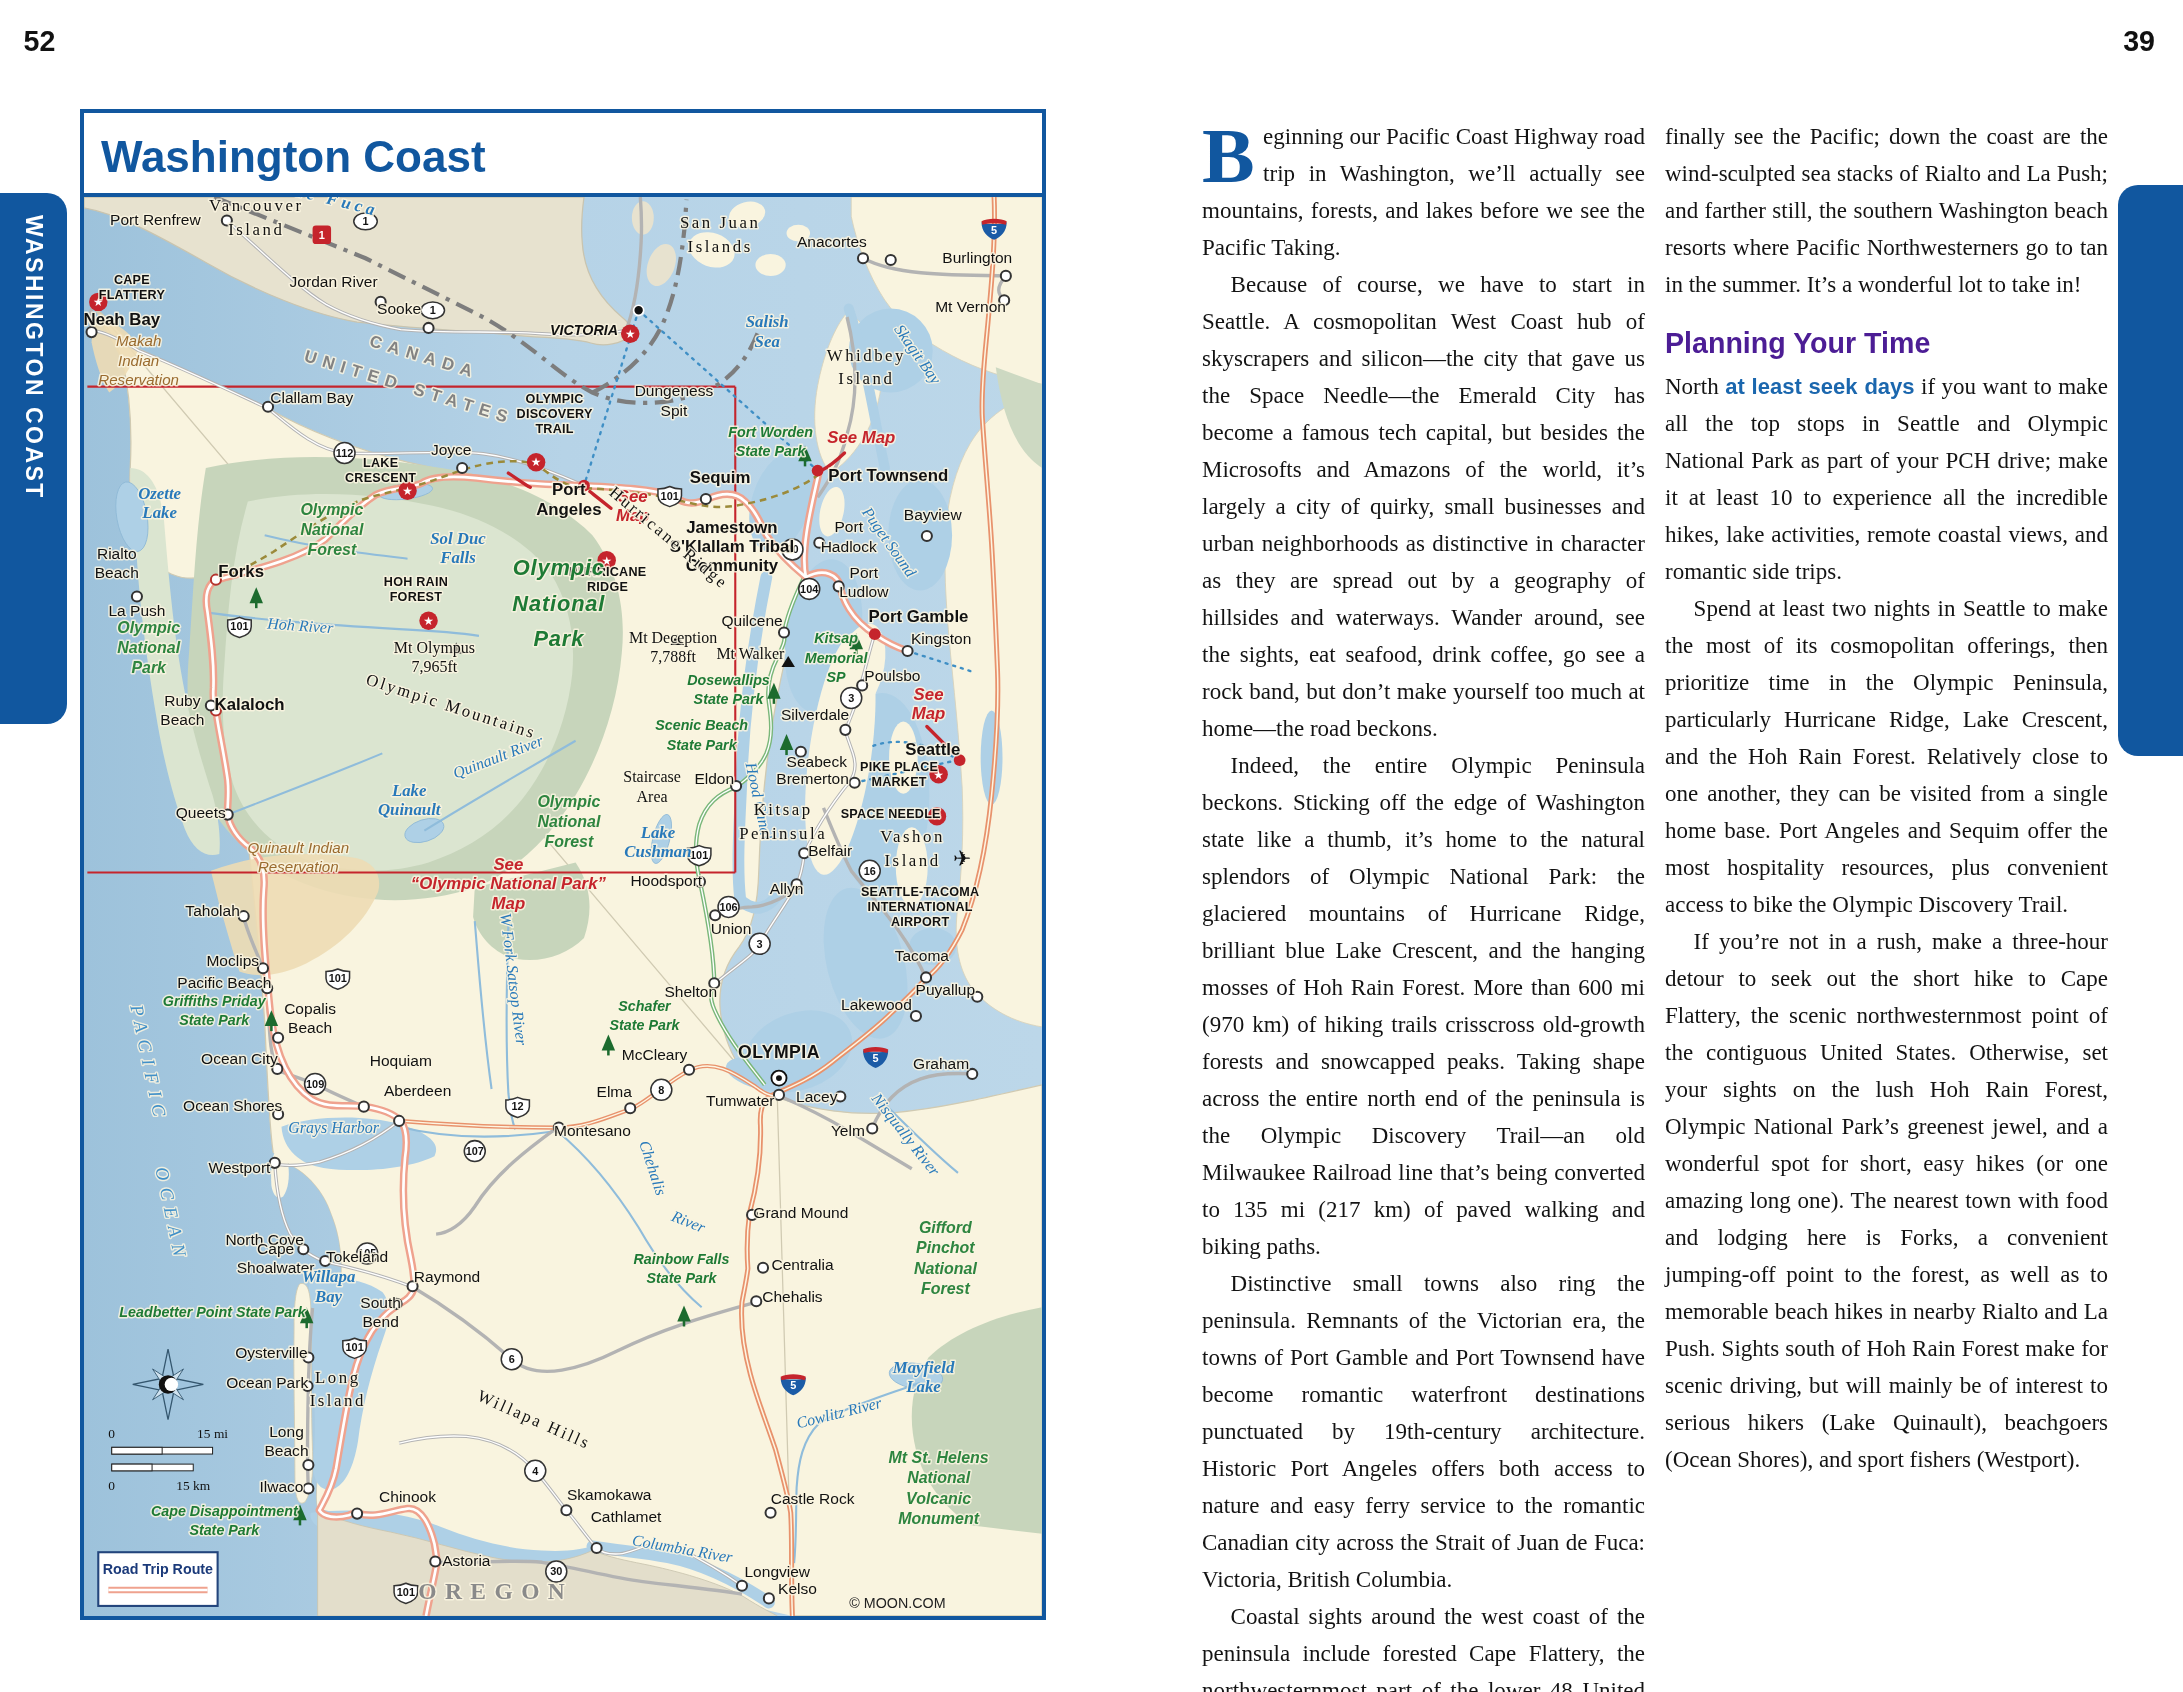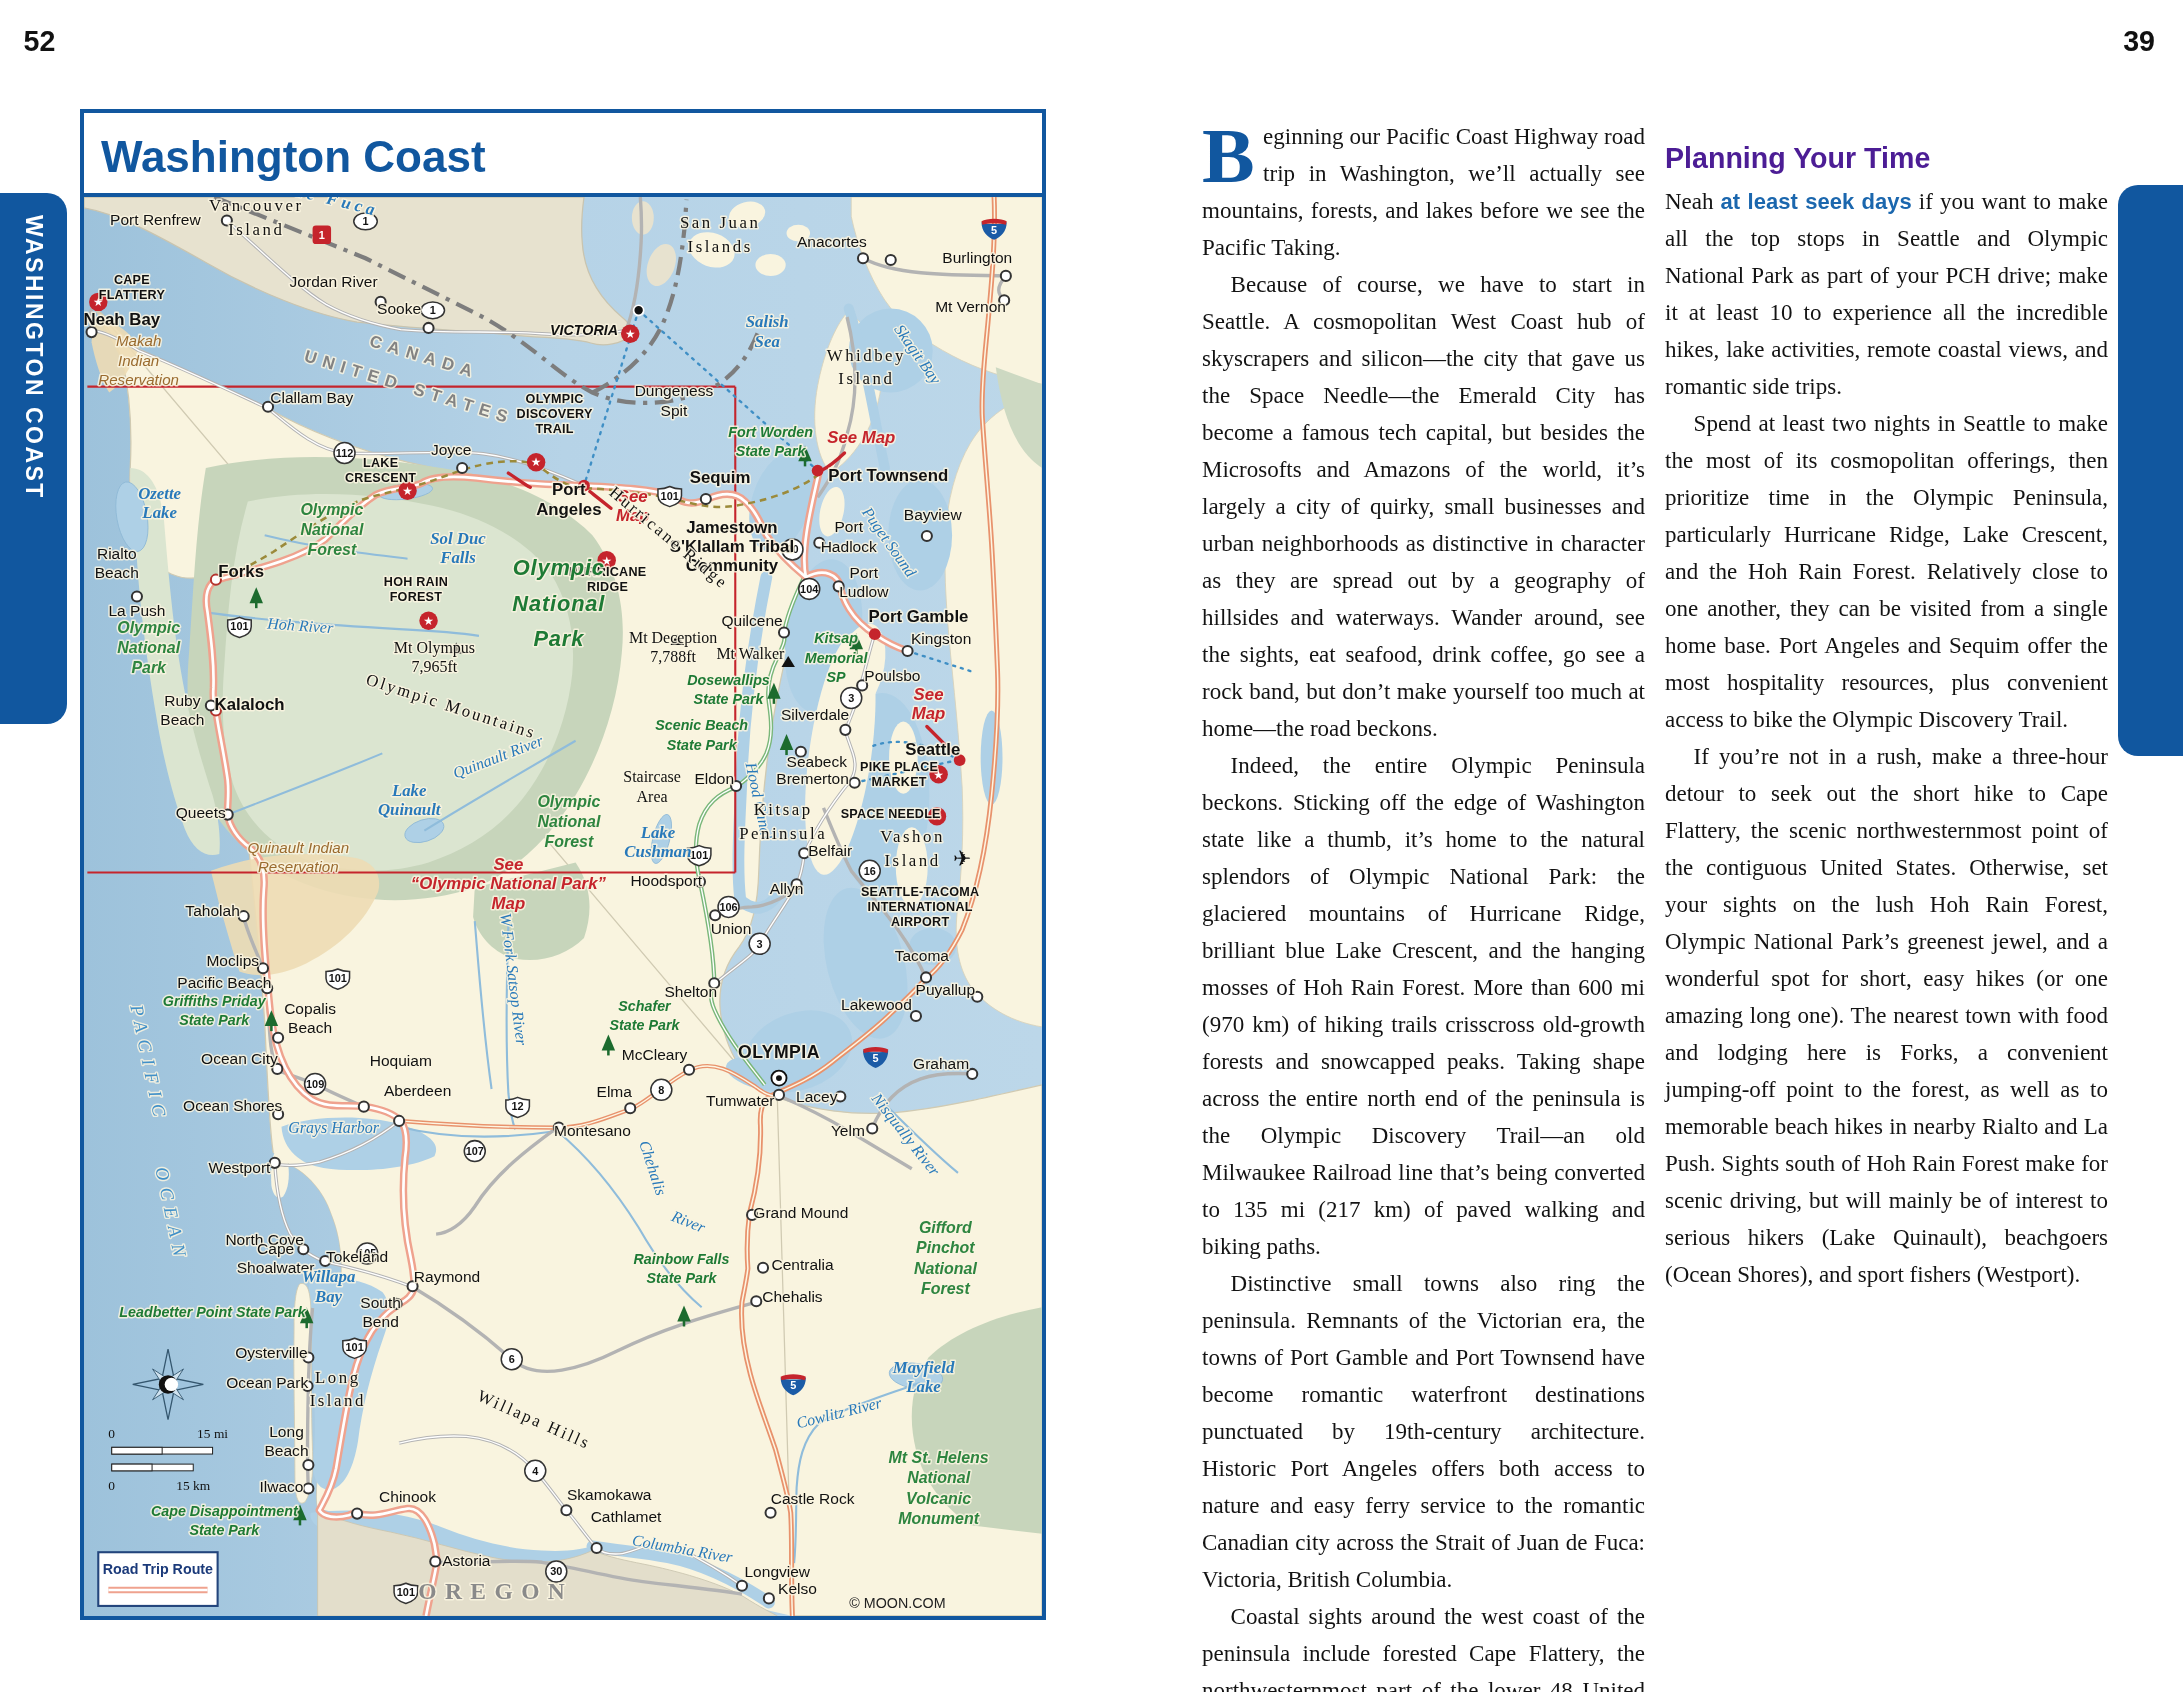--- a/index.html
+++ b/index.html
@@ -679,20 +679,21 @@
 <div id="article">
   <div class="cols">
     <div class="col" id="col1">
         <p><span class="dropcap">B</span><span>eginning our Pacific Coast Highway road trip in Washington, we’ll actually see mountains, forests, and lakes before we see the Pacific Taking.</span></p>
         <p class="ind"><span>Because of course, we have to start in Seattle. A cosmopolitan West Coast hub of skyscrapers and silicon—the city that gave us the Space Needle—the Emerald City has become a famous tech capital, but besides the Microsofts and Amazons of the world, it’s largely a city of quirky, small businesses and urban neighborhoods as distinctive in character as they are spread out by a geography of hillsides and waterways. Wander around, see the sights, eat seafood, drink coffee, go see a rock band, but don’t make yourself too much at home—the road beckons.</span></p>
         <p class="ind"><span>Indeed, the entire Olympic Peninsula beckons. Sticking off the edge of Washington state like a thumb, it’s home to the natural splendors of Olympic National Park: the glaciered mountains of Hurricane Ridge, brilliant blue Lake Crescent, and the hanging mosses of Hoh Rain Forest. More than 600 mi (970 km) of hiking trails crisscross old-growth forests and snowcapped peaks. Taking shape across the entire north end of the peninsula is the Olympic Discovery Trail—an old Milwaukee Railroad line that’s being converted to 135 mi (217 km) of paved walking and biking paths.</span></p>
         <p class="ind"><span>Distinctive small towns also ring the peninsula. Remnants of the Victorian era, the towns of Port Gamble and Port Townsend have become romantic waterfront destinations punctuated by 19th-century architecture. Historic Port Angeles offers both access to nature and easy ferry service to the romantic Canadian city across the Strait of Juan de Fuca: Victoria, British Columbia.</span></p>
         <p class="ind"><span>Coastal sights around the west coast of the peninsula include forested Cape Flattery, the northwesternmost part of the lower 48 United States, where we</span></p>
       </div>
     <div class="col" id="col2">
+        <p><span>finally see the Pacific; down the coast are the wind-sculpted sea stacks of Rialto and La Push; and farther still, the southern Washington beach resorts where Pacific Northwesterners go to tan in the summer. It’s a wonderful lot to take in!</span></p>
         <h2 class="planning">Planning Your Time</h2>
-        <p><span>Neah </span><span class="bb">at least seek days</span><span> if you want to make all the top stops in Seattle and Olympic National Park as part of your PCH drive; make it at least 10 to experience all the incredible hikes, lake activities, remote coastal views, and romantic side trips.</span></p>
+        <p><span>North </span><span class="bb">at least seek days</span><span> if you want to make all the top stops in Seattle and Olympic National Park as part of your PCH drive; make it at least 10 to experience all the incredible hikes, lake activities, remote coastal views, and romantic side trips.</span></p>
         <p class="ind"><span>Spend at least two nights in Seattle to make the most of its cosmopolitan offerings, then prioritize time in the Olympic Peninsula, particularly Hurricane Ridge, Lake Crescent, and the Hoh Rain Forest. Relatively close to one another, they can be visited from a single home base. Port Angeles and Sequim offer the most hospitality resources, plus convenient access to bike the Olympic Discovery Trail.</span></p>
         <p class="ind"><span>If you’re not in a rush, make a three-hour detour to seek out the short hike to Cape Flattery, the scenic northwesternmost point of the contiguous United States. Otherwise, set your sights on the lush Hoh Rain Forest, Olympic National Park’s greenest jewel, and a wonderful spot for short, easy hikes (or one amazing long one). The nearest town with food and lodging here is Forks, a convenient jumping-off point to the forest, as well as to memorable beach hikes in nearby Rialto and La Push. Sights south of Hoh Rain Forest make for scenic driving, but will mainly be of interest to serious hikers (Lake Quinault), beachgoers (Ocean Shores), and sport fishers (Westport).</span></p>
       </div>
   </div>
 </div>
 
 
 </body></html>

